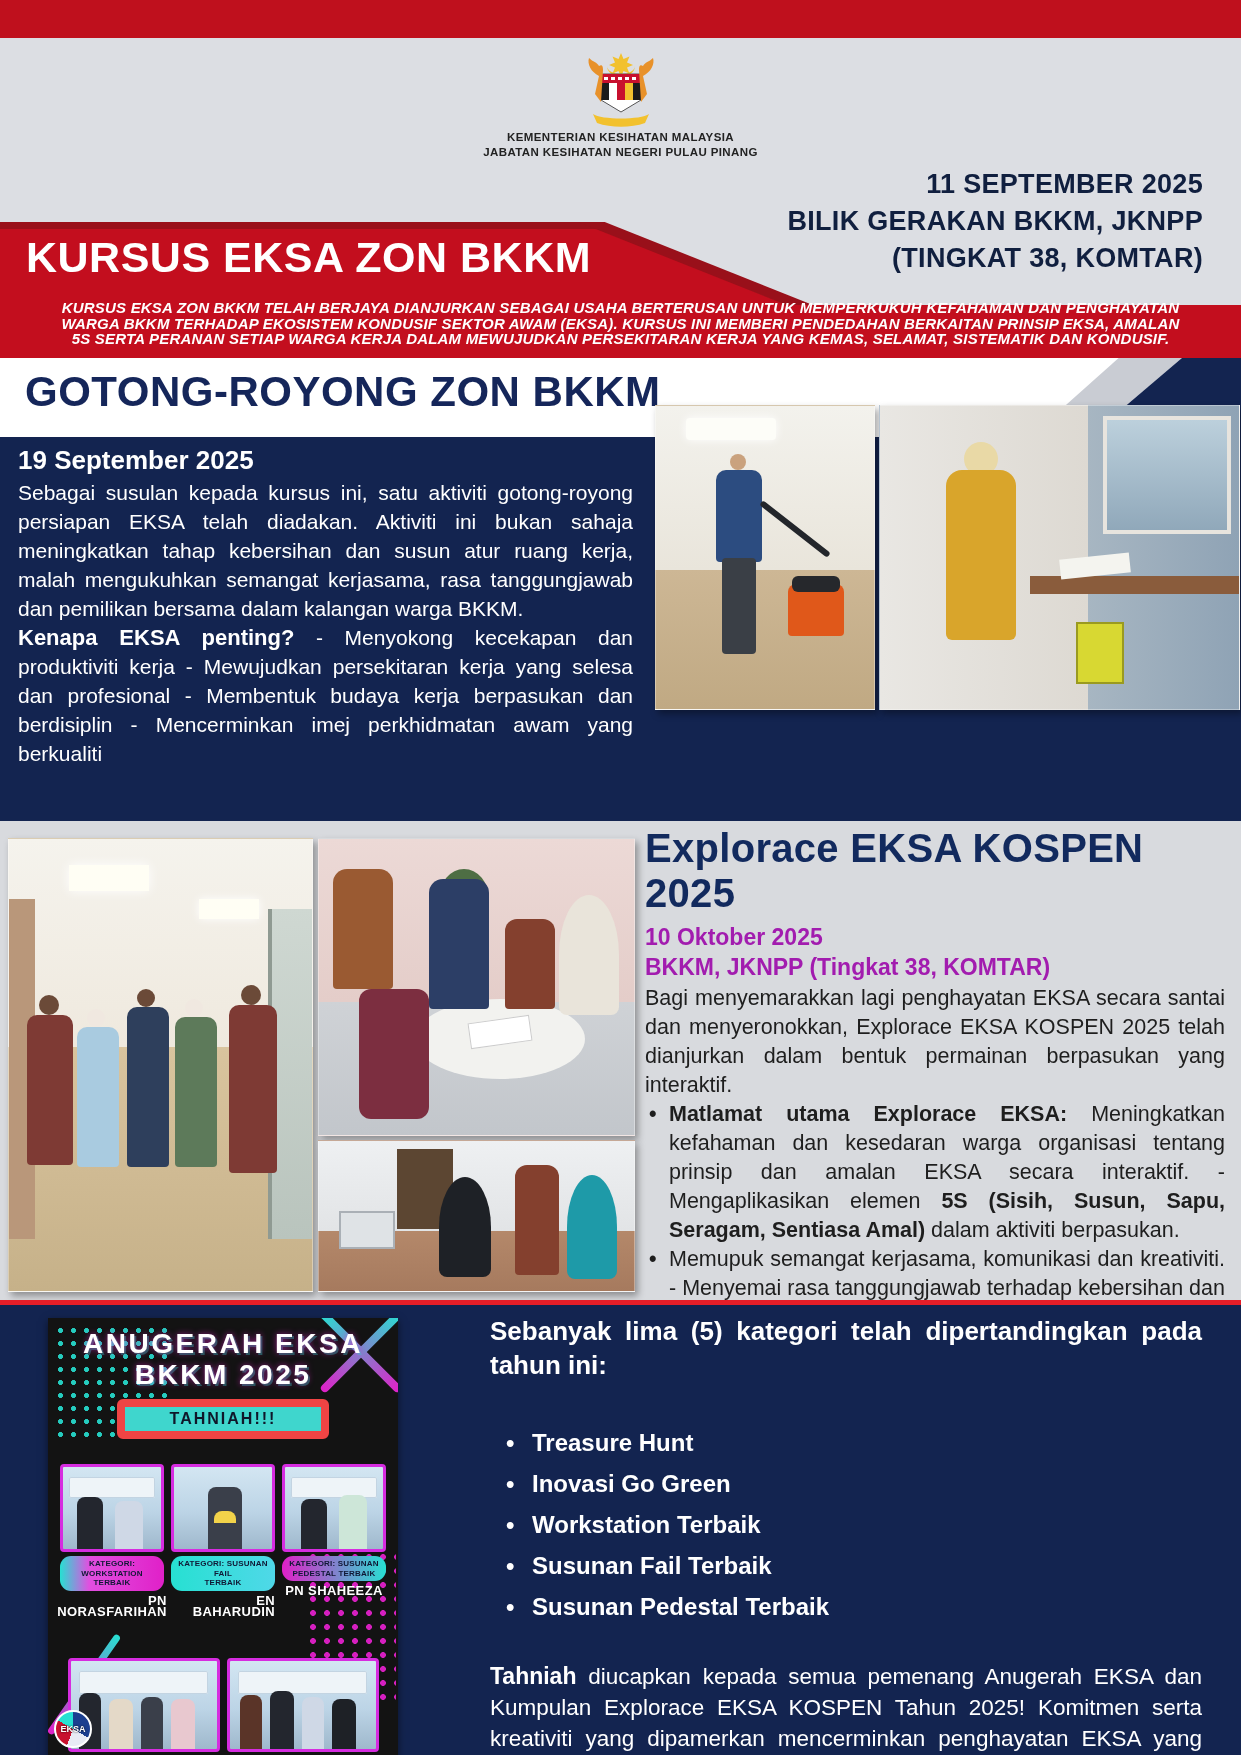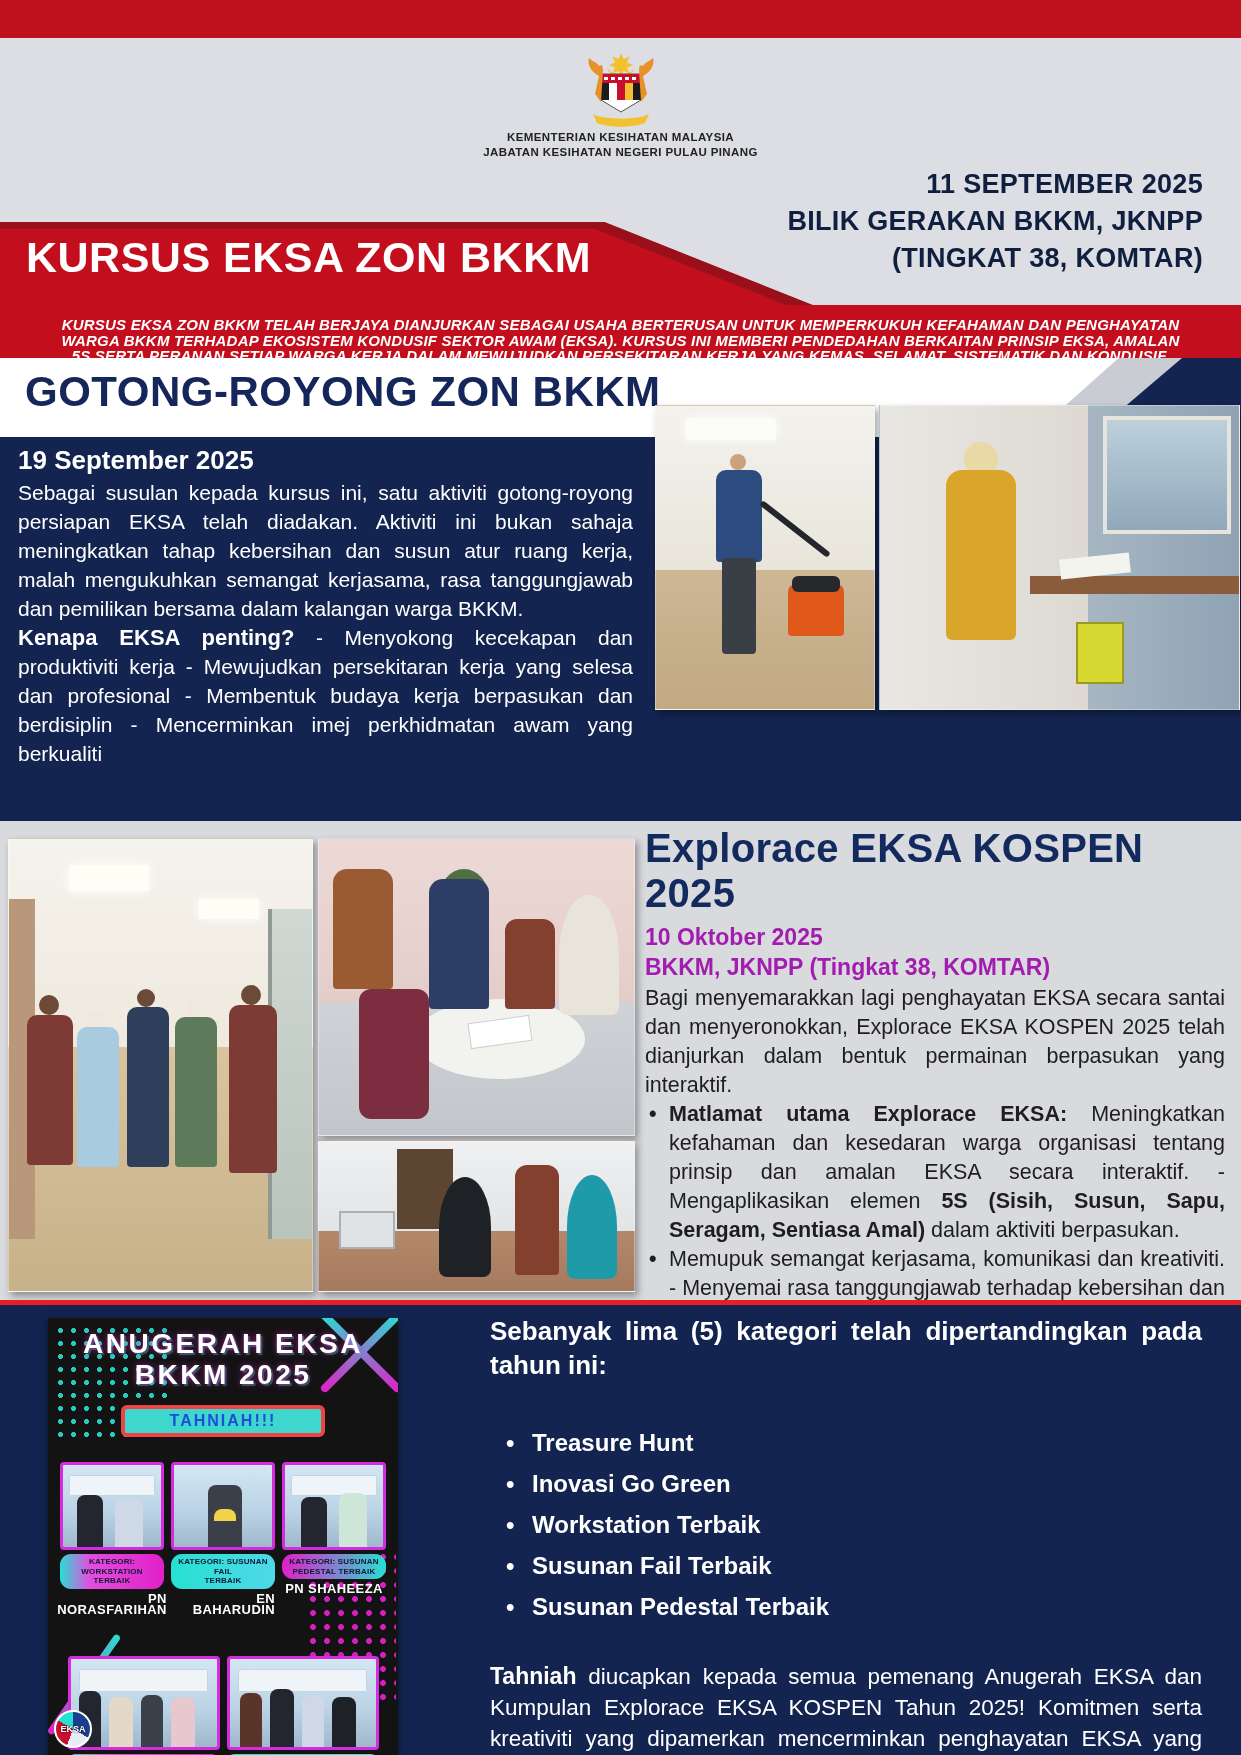--- a/index.html
+++ b/index.html
@@ -17,21 +17,21 @@
 
   
   .red-block{position:absolute;left:0;top:222px;width:100%;height:136px;}
   .red-main{position:absolute;inset:0;background:#c30e1e;
             clip-path:polygon(0 0,47% 0,63.5% 61%,100% 61%,100% 100%,0 100%);}
   .red-top-edge{position:absolute;left:0;top:0;width:48.5%;height:7px;background:#99101a;}
   .red-slant-edge{position:absolute;left:46%;top:0;width:19.5%;height:61%;background:#99101a;
             clip-path:polygon(3% 0,14% 0,100% 100%,89% 100%);}
   .banner-title{position:absolute;left:26px;top:11px;margin:0;color:#fff;
             font-size:43px;font-weight:800;letter-spacing:.5px;}
-  .intro-text{position:absolute;left:0;top:95px;width:100%;margin:0;padding:0 52px;box-sizing:border-box;
+  .intro-text{position:absolute;left:0;top:78px;width:100%;margin:0;padding:0 52px;box-sizing:border-box;
             text-align:center;color:#fff;font-style:italic;font-weight:bold;
             font-size:15px;line-height:15.5px;letter-spacing:.2px;}
 
   
   .gotong-band{position:absolute;left:0;top:358px;width:100%;height:79px;background:#fff;}
   .band-gray-wedge{position:absolute;right:0;top:0;width:17%;height:100%;background:#c9ccd3;
             clip-path:polygon(42% 0,72% 0,28% 100%,0 100%);}
   .band-navy-wedge{position:absolute;right:0;top:0;width:17%;height:100%;background:#132450;
             clip-path:polygon(72% 0,100% 0,100% 100%,28% 100%);}
   .gotong-title{position:absolute;left:25px;top:10px;margin:0;color:#15265a;
@@ -88,22 +88,22 @@
   .dots-teal{position:absolute;left:6px;top:6px;width:120px;height:120px;opacity:.9;
           background-image:radial-gradient(circle,#27e0d2 2.2px,transparent 2.8px);background-size:13px 13px;}
   .dots-magenta{position:absolute;right:2px;bottom:58px;width:90px;height:150px;opacity:.95;
           background-image:radial-gradient(circle,#e020c8 2.6px,transparent 3.2px);background-size:14px 14px;}
   .neon-x1{position:absolute;right:-18px;top:30px;width:110px;height:8px;background:linear-gradient(90deg,#27e0d2,#e020c8);transform:rotate(45deg);border-radius:4px;}
   .neon-x2{position:absolute;right:-18px;top:30px;width:110px;height:8px;background:linear-gradient(90deg,#e020c8,#27e0d2);transform:rotate(-45deg);border-radius:4px;}
   .neon-l{position:absolute;left:-24px;bottom:70px;width:120px;height:7px;background:linear-gradient(90deg,#e020c8,#27e0d2);transform:rotate(-55deg);border-radius:4px;}
   .poster-title{position:relative;margin:10px 0 0 0;text-align:center;color:#fff;
           font-size:28px;line-height:31px;font-weight:800;letter-spacing:2.5px;
           text-shadow:0 0 6px rgba(224,32,200,.65),2px 2px 0 rgba(39,224,210,.35);}
-  .tahniah-pill{position:relative;width:196px;margin:15px auto 0 auto;background:#3fd6cd;color:#1d4ed8;
-          border:4px solid #ef4444;border-radius:6px;text-align:center;
+  .tahniah-pill{position:relative;width:196px;margin:9px auto 0 auto;background:#3fd6cd;color:#0f172a;
+          border:8px solid #ef4444;border-radius:6px;text-align:center;
           font-size:16px;font-weight:800;letter-spacing:2px;line-height:24px;}
   .win-row{position:relative;display:flex;justify-content:center;gap:7px;padding:16px 10px;margin-top:9px;}
   .win-card{display:flex;flex-direction:column;align-items:center;}
   .row1 .win-card{width:104px;}
   .row2 .win-card{width:152px;}
   .win-photo{width:100%;box-sizing:border-box;border:3px solid #d62ce0;border-radius:4px;position:relative;overflow:hidden;
           background:linear-gradient(180deg,#d3e6f2 0%,#bcd4e6 55%,#9fb8cc 100%);}
   .row1 .win-photo{height:88px;}
   .row2 .win-photo{height:94px;}
   .win-banner{position:absolute;left:6%;top:12%;width:88%;height:26%;background:#eef4f8;border-radius:2px;

